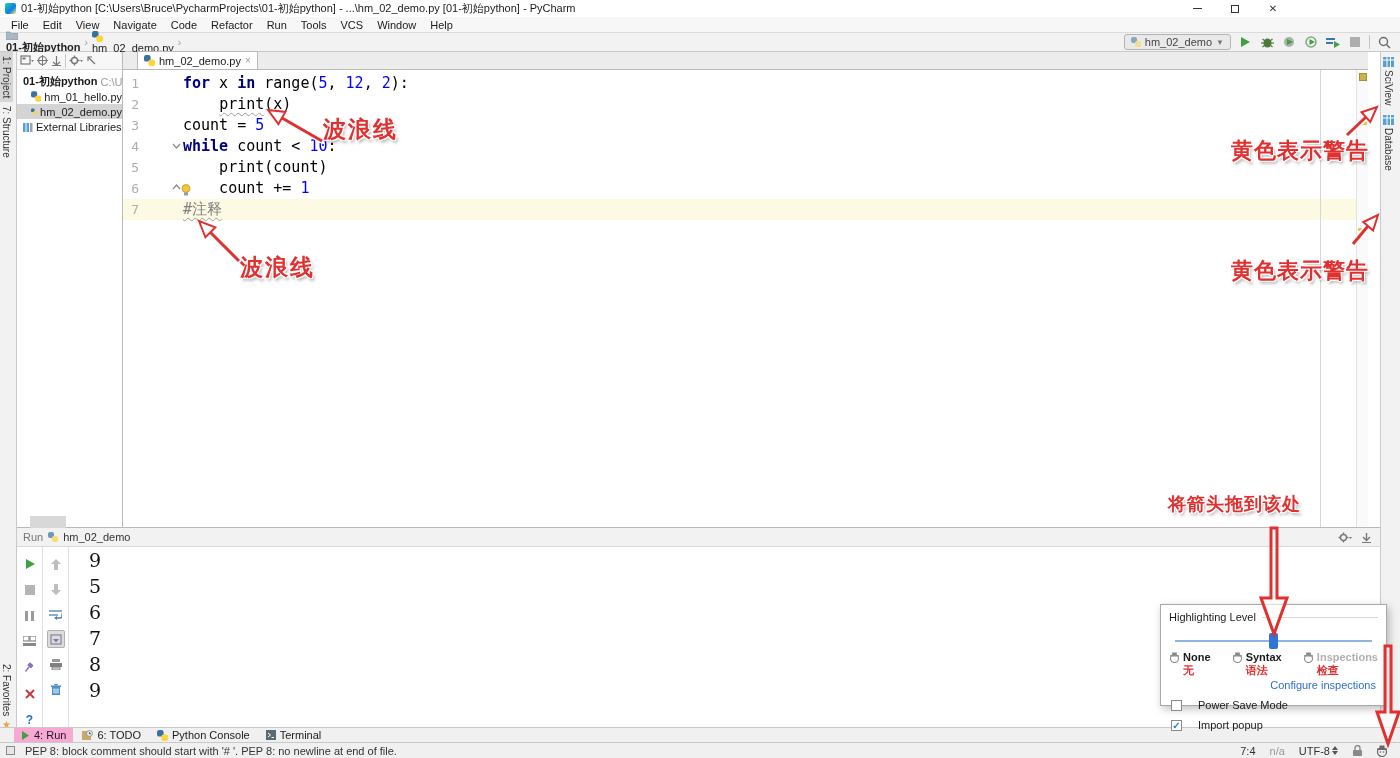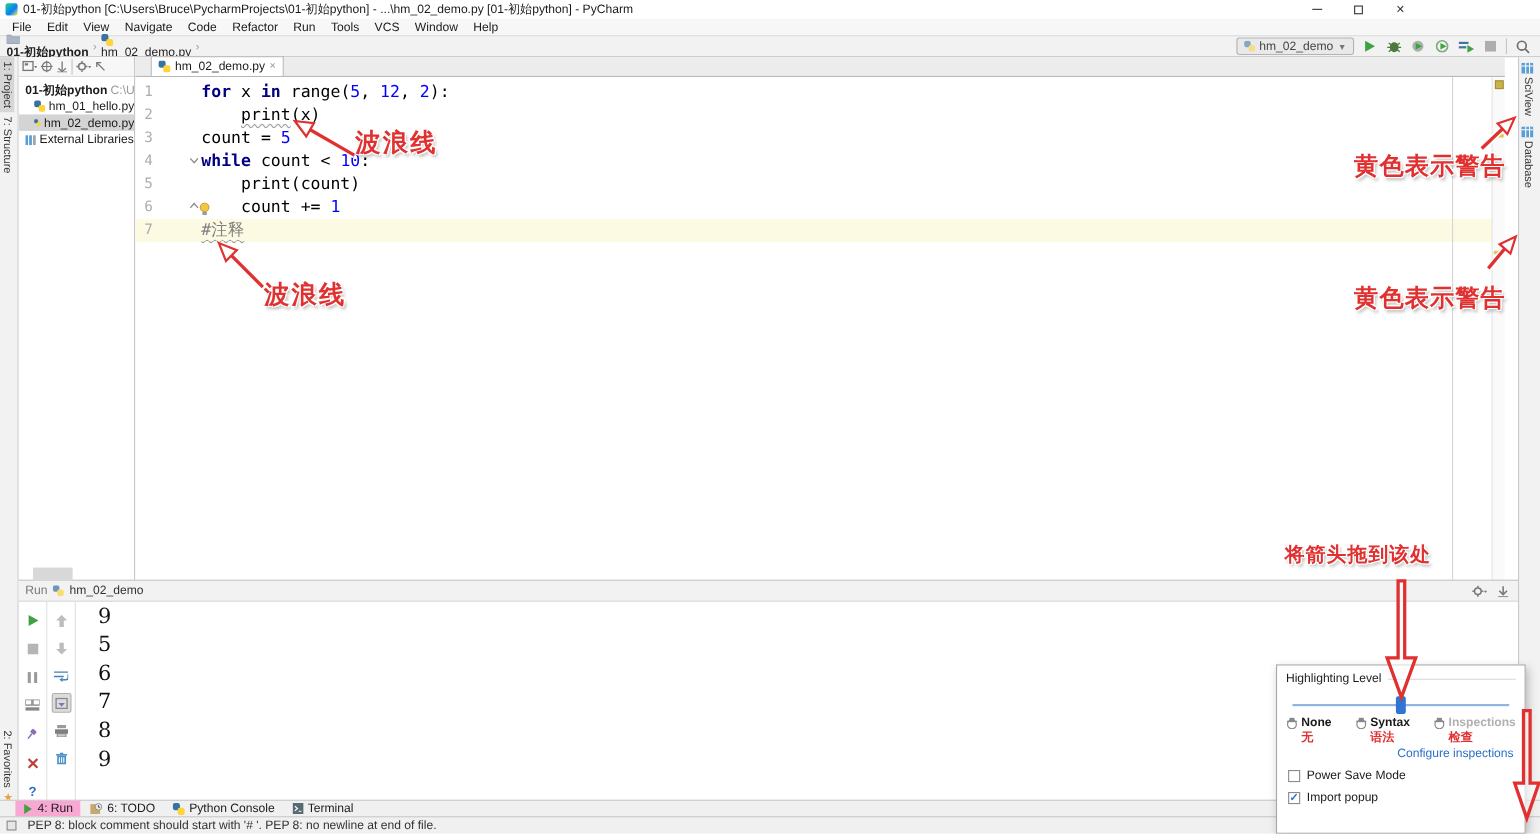--- a/index.html
+++ b/index.html
@@ -90,33 +90,33 @@
   .updown { display:inline-block; width:7px; }
   .updown i { display:block; width:0; height:0; border-left:3px solid transparent; border-right:3px solid transparent; }
   .updown .u { border-bottom:4px solid #555; margin-bottom:1px; }
   .updown .dn { border-top:4px solid #555; }
 
   
   #right-strip { position:absolute; left:1380px; top:52px; width:20px; height:690px; background:#f2f2f2; border-left:1px solid #c9c9c9; font-size:10px; color:#333; }
   #right-strip .vlabel { padding:5px 2px; }
 
   
-  #popup { position:absolute; left:1160px; top:604px; width:227px; height:154px; background:#ffffff; border:1px solid #a9a9a9; box-shadow:2px 3px 8px rgba(0,0,0,.25); z-index:40; font-size:11px; }
+  #popup { position:absolute; left:1160px; top:604px; width:227px; height:102px; background:#ffffff; border:1px solid #a9a9a9; box-shadow:2px 3px 8px rgba(0,0,0,.25); z-index:40; font-size:11px; }
   #popup .title-row { display:flex; align-items:center; gap:6px; padding:6px 8px 0 8px; color:#1a1a1a; }
   #popup .title-row .rule { flex:1; height:1px; background:#d9d9d9; }
   #slider { position:relative; margin:10px 14px 0 14px; height:16px; }
   #slider .track { position:absolute; left:0; right:0; top:7px; height:2px; background:#8fb6e0; }
   #slider .thumb { position:absolute; left:50%; top:0; width:9px; height:16px; margin-left:-5px; background:#2e75d4; border-radius:2px; }
   #hl-options { display:flex; justify-content:space-between; padding:2px 8px 0 8px; }
   .hl-opt { display:flex; flex-direction:column; align-items:flex-start; }
   .hl-opt .lab { display:flex; align-items:center; gap:3px; font-weight:bold; color:#1a1a1a; }
   .hl-opt.dis .lab { color:#b0b0b0; }
   .hl-opt .cn { color:#e03030; font-weight:bold; text-shadow:0 0 2px #fff; margin-left:14px; }
   #cfg-link { text-align:right; padding:1px 10px 0 0; color:#2d6ec8; }
-  .chk-row { display:flex; align-items:center; gap:6px; padding:8px 0 0 10px; color:#1a1a1a; }
+  .chk-row { display:flex; align-items:center; gap:16px; padding:8px 0 0 10px; color:#1a1a1a; }
   .chk { width:11px; height:11px; border:1px solid #8a8a8a; background:#fff; display:flex; align-items:center; justify-content:center; font-size:10px; color:#2e75d4; font-weight:bold; }
 
   
   .cnred { position:absolute; color:#e03030; font-weight:bold; z-index:50; letter-spacing:2px;
            text-shadow:-1px -1px 0 #fff,1px -1px 0 #fff,-1px 1px 0 #fff,1px 1px 0 #fff,2px 3px 3px rgba(0,0,0,.3); }
   #svg-overlay { position:absolute; left:0; top:0; width:1400px; height:758px; z-index:45; pointer-events:none; }
   svg { display:block; }
 </style>
 </head>
 <body>

